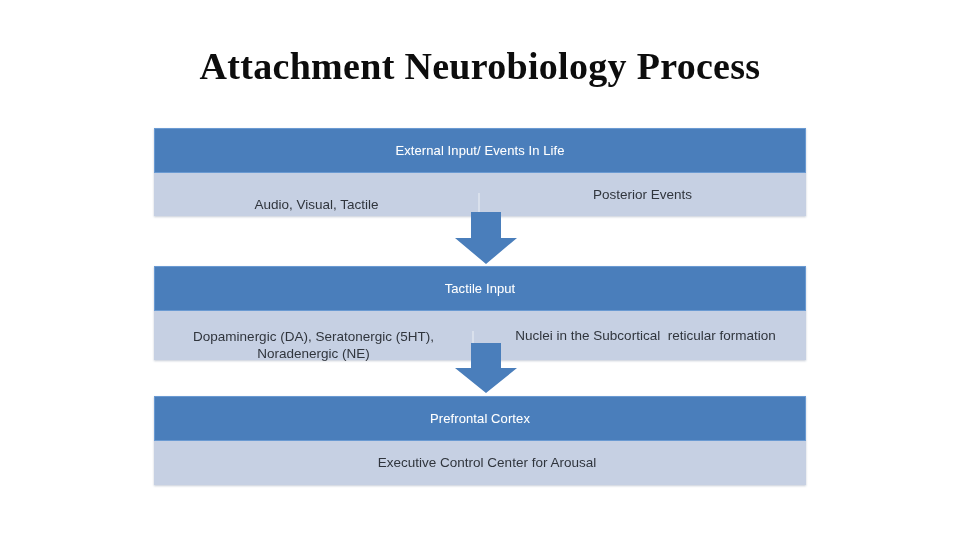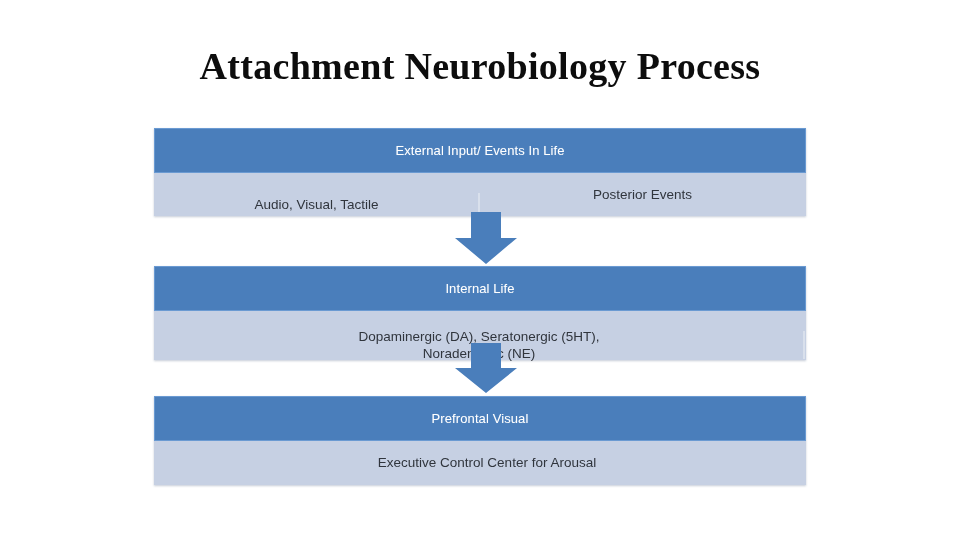--- a/index.html
+++ b/index.html
@@ -143,34 +143,35 @@
       </div>
     </div>
 
     <div class="arrow" id="arrow-1">
       <svg viewBox="0 0 62 52" preserveAspectRatio="none" aria-hidden="true">
         <polygon points="16,0 46,0 46,26 62,26 31,52 0,26 16,26" fill="#4a7ebb"></polygon>
       </svg>
     </div>
 
     <div class="stage" id="stage-2">
-      <div class="stage-header">Internal Life</div>
+      <div class="stage-header">Tactile Input</div>
       <div class="stage-body">
         <div class="cell divided">Dopaminergic (DA), Seratonergic (5HT),
 Noradenergic (NE)</div>
+        <div class="cell">Nuclei in the Subcortical  reticular formation</div>
       </div>
     </div>
 
     <div class="arrow" id="arrow-2">
       <svg viewBox="0 0 62 50" preserveAspectRatio="none" aria-hidden="true">
         <polygon points="16,0 46,0 46,25 62,25 31,50 0,25 16,25" fill="#4a7ebb"></polygon>
       </svg>
     </div>
 
     <div class="stage" id="stage-3">
-      <div class="stage-header">Prefrontal Visual</div>
+      <div class="stage-header">Prefrontal Cortex</div>
       <div class="stage-body">
         <div class="cell full">Executive Control Center for Arousal</div>
       </div>
     </div>
 
   </div>
 </div>
 
 </body></html>

